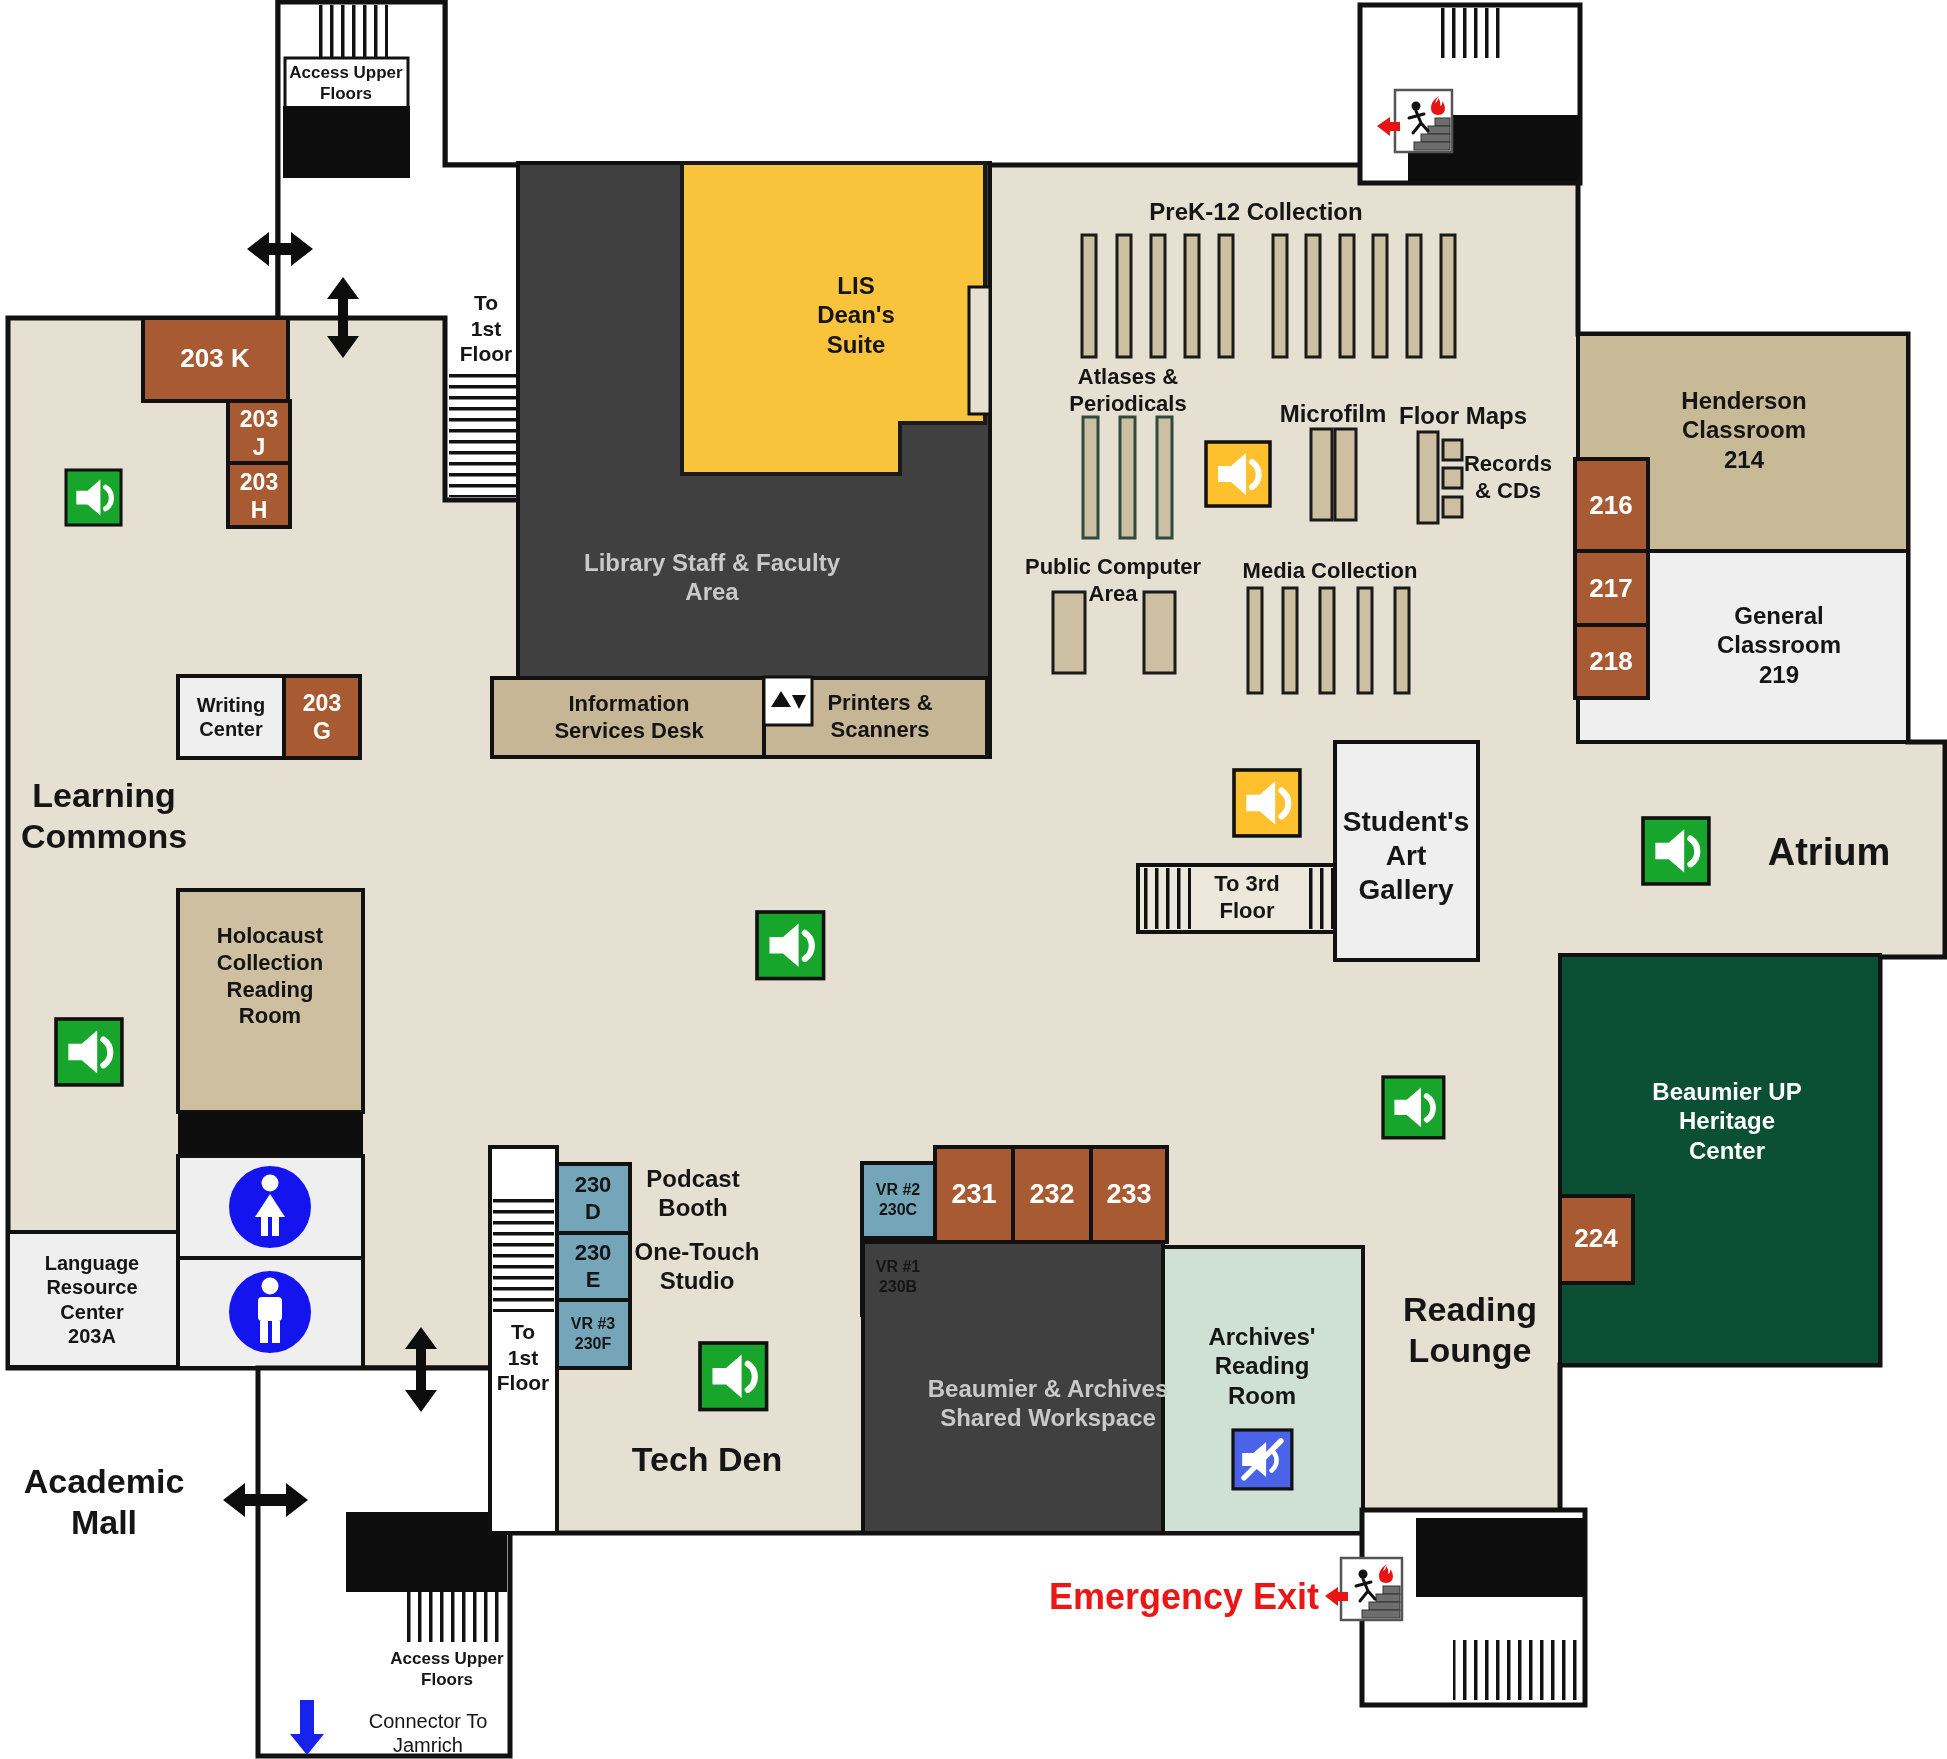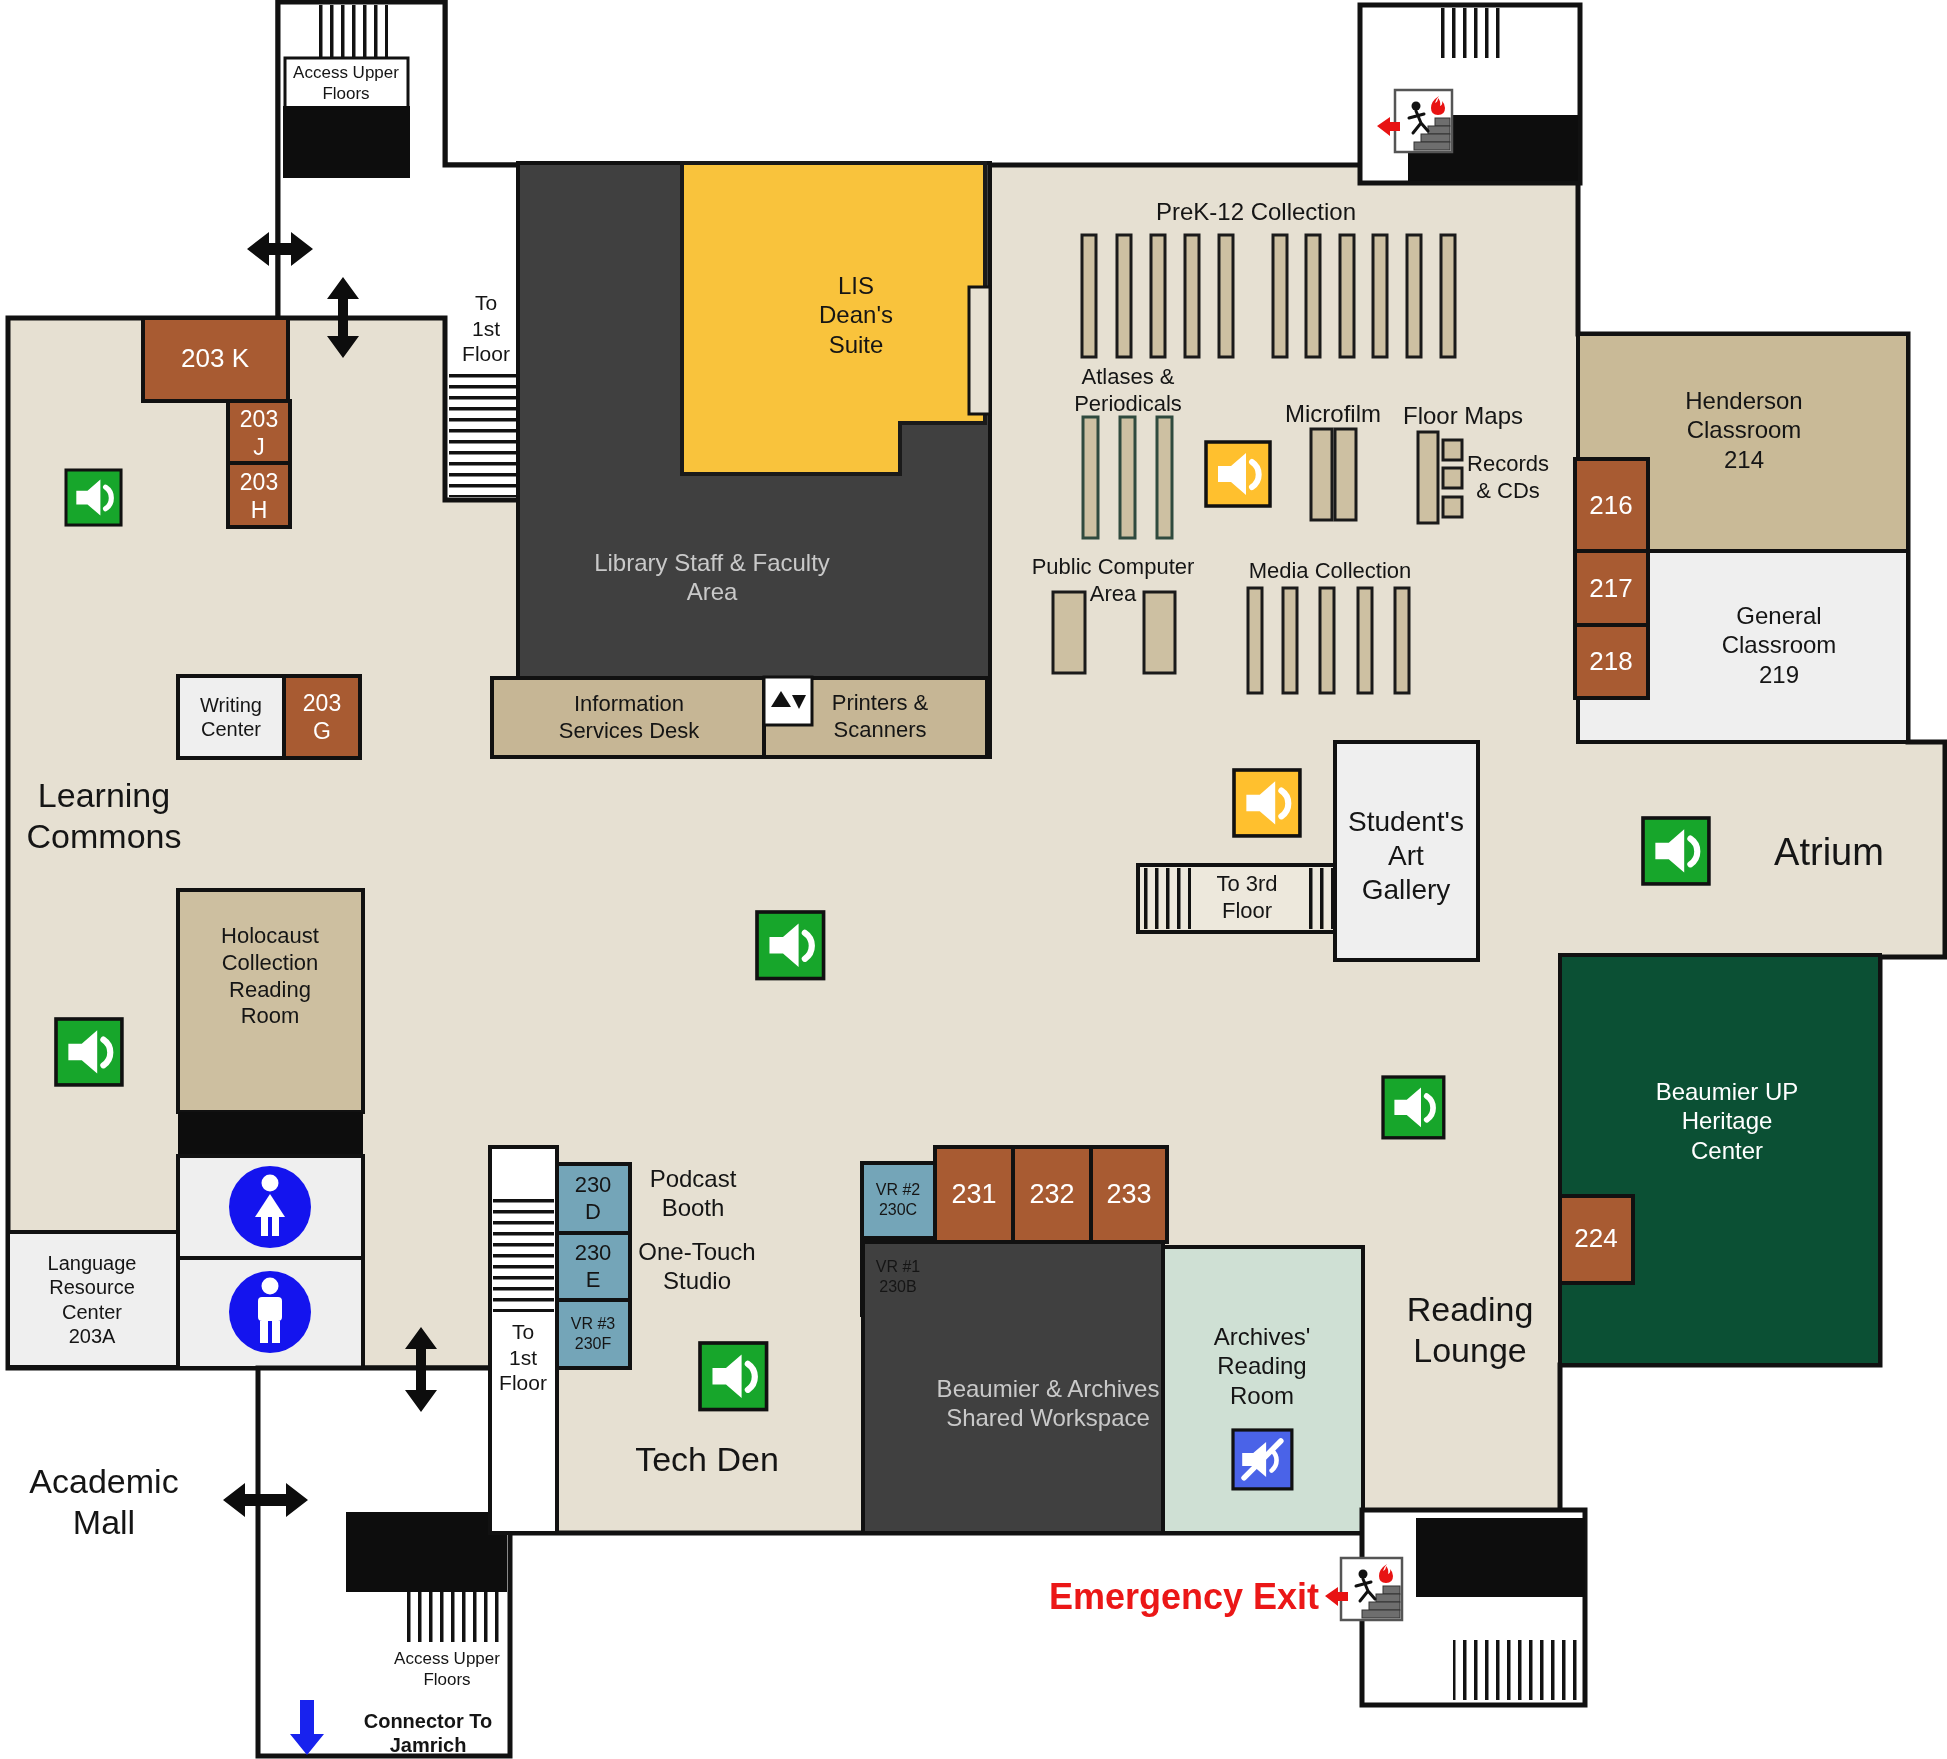--- a/index.html
+++ b/index.html
@@ -1,19 +1,19 @@
 <!DOCTYPE html>
 <html><head>
 <meta charset="utf-8">
 <style>
   html,body{margin:0;padding:0;background:#fff;}
   #stage{position:relative;width:1947px;height:1759px;background:#fff;overflow:hidden;
          font-family:"Liberation Sans",sans-serif;}
   #base{position:absolute;left:0;top:0;}
-  .lbl{position:absolute;transform:translate(-50%,-50%);text-align:center;font-weight:400;
+  .lbl{position:absolute;transform:translate(-50%,-50%);text-align:center;font-weight:700;
        color:#151515;line-height:1.22;white-space:pre-line;pointer-events:none;}
   .w{color:#ffffff;}
   .lg{color:#C9C9C9;margin-left:36px;}
   .red{color:#EB1717;font-weight:bold;}
 </style>
 </head>
 <body>
 
 <div id="stage">
 <svg id="base" width="1947" height="1759" viewBox="0 0 1947 1759">
@@ -331,18 +331,18 @@
 Lounge</div>
 <div class="lbl w" style="left:1727px;top:1121px;font-size:24px">Beaumier UP
 Heritage
 Center</div>
 <div class="lbl w" style="left:1596px;top:1239px;font-size:26px">224</div>
 <div class="lbl red" style="left:1184px;top:1597px;font-size:36px">Emergency Exit</div>
 <div class="lbl" style="left:104px;top:1502px;font-size:34px">Academic
 Mall</div>
 <div class="lbl" style="left:447px;top:1670px;font-size:17px">Access Upper
 Floors</div>
-<div class="lbl" style="left:428px;top:1733px;font-size:20px;font-weight:bold">Connector To
+<div class="lbl" style="left:428px;top:1733px;font-size:20px;font-weight:normal">Connector To
 Jamrich</div>
 <div class="lbl" style="left:523px;top:1357px;font-size:21px">To
 1st
 Floor</div>
 </div>
 
 </body></html>

